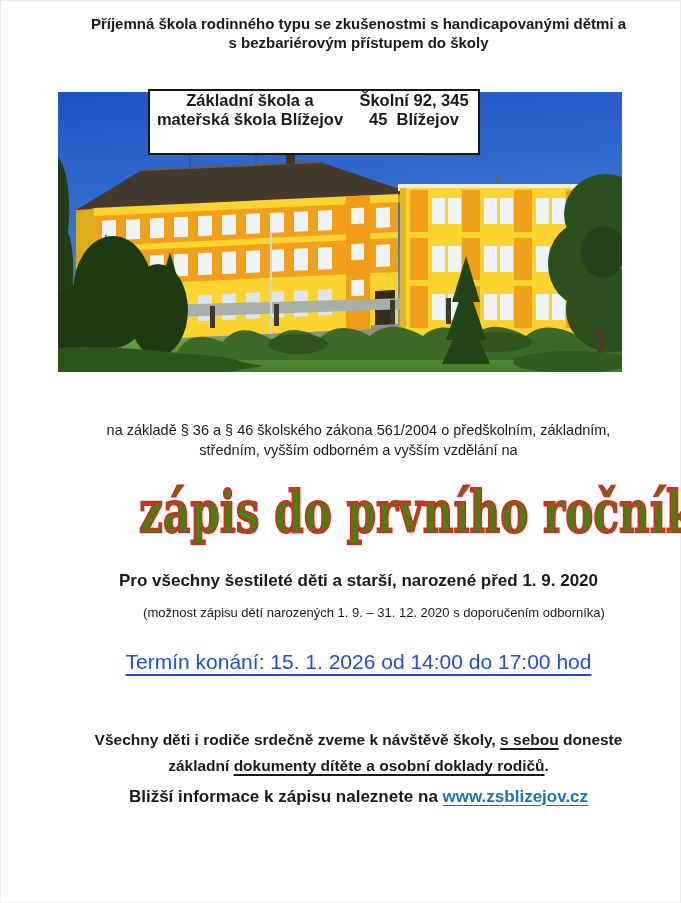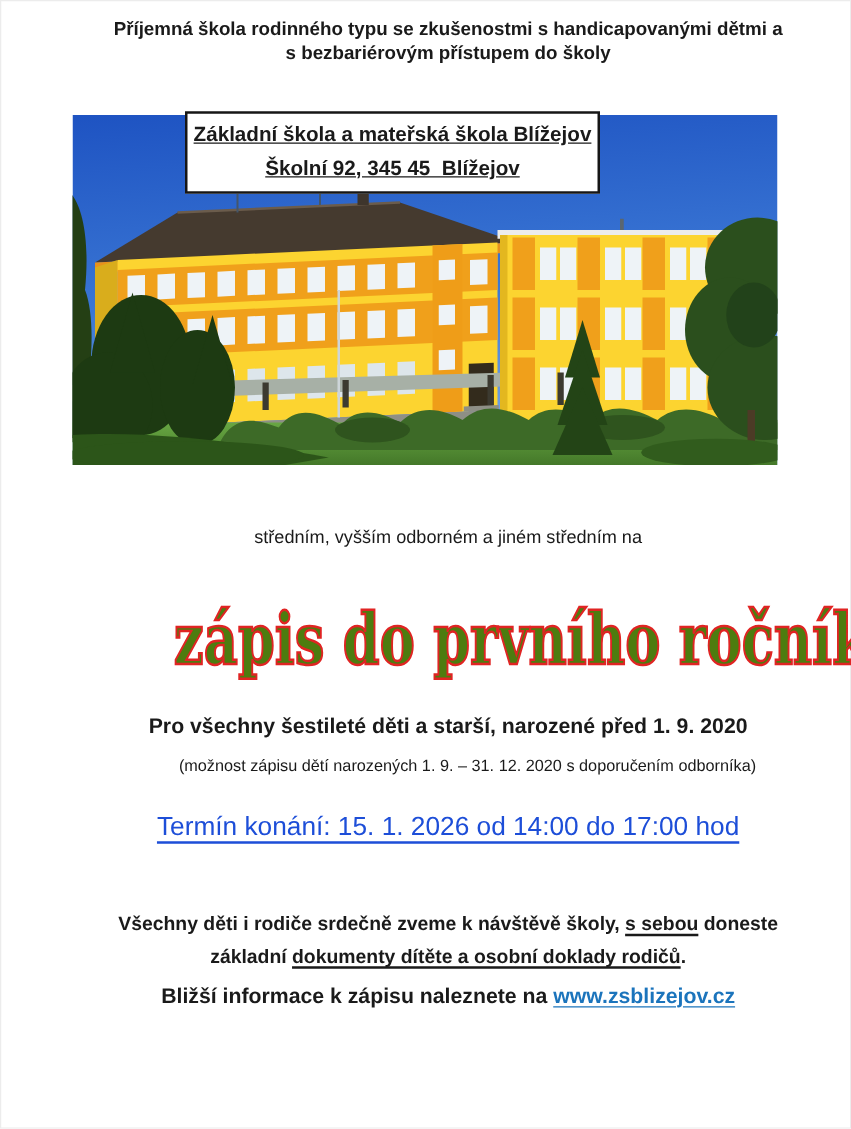--- a/index.html
+++ b/index.html
@@ -15,22 +15,22 @@
 
   .photo {
     position:absolute; left:58px; top:92px; width:564px; height:280px;
     overflow:visible;
   }
   .photo svg { display:block; }
 
   .school-box {
     position:absolute; left:90px; top:-3px; width:328px; height:62px;
     background:#ffffff; border:2px solid #161616;
-    display:flex; flex-direction:column; justify-content:space-evenly;
-    font-weight:bold; font-size:16.5px; text-align:center;text-decoration:underline;
+    display:flex; flex-direction:row; justify-content:space-evenly;
+    font-weight:bold; font-size:16.5px; text-align:center;
   }
   .school-box .line { white-space:pre-wrap; }
 
   .vas-zve { top:385px; font-size:20px; font-weight:bold; }
 
   .legal { top:421px; font-size:14.5px; line-height:19.5px; }
 
   .headline { top:477px; color:#4d7c0f; }
   .headline .inner {
     display:inline-block;
@@ -257,21 +257,22 @@
     </svg>
 
     <div class="school-box">
       <div class="line">Základní škola a mateřská škola Blížejov</div>
       <div class="line">Školní 92, 345 45  Blížejov</div>
     </div>
   </div>
 
 
   <div class="abs legal">
-    <span style="display:block">středním, vyšším odborném a jiném středním na</span>
+    <span style="display:block">na základě § 36 a § 46 školského zákona 561/2004 o předškolním, základním,</span>
+    <span style="display:block">středním, vyšším odborném a vyšším vzdělání na</span>
   </div>
 
   <div class="abs headline">
     <span class="inner">zápis do prvního ročníku</span>
   </div>
 
   <div class="abs eligibility">Pro všechny šestileté děti a starší, narozené před 1. 9. 2020</div>
 
   <div class="abs note">(možnost zápisu dětí narozených 1. 9. – 31. 12. 2020 s doporučením odborníka)</div>
 

